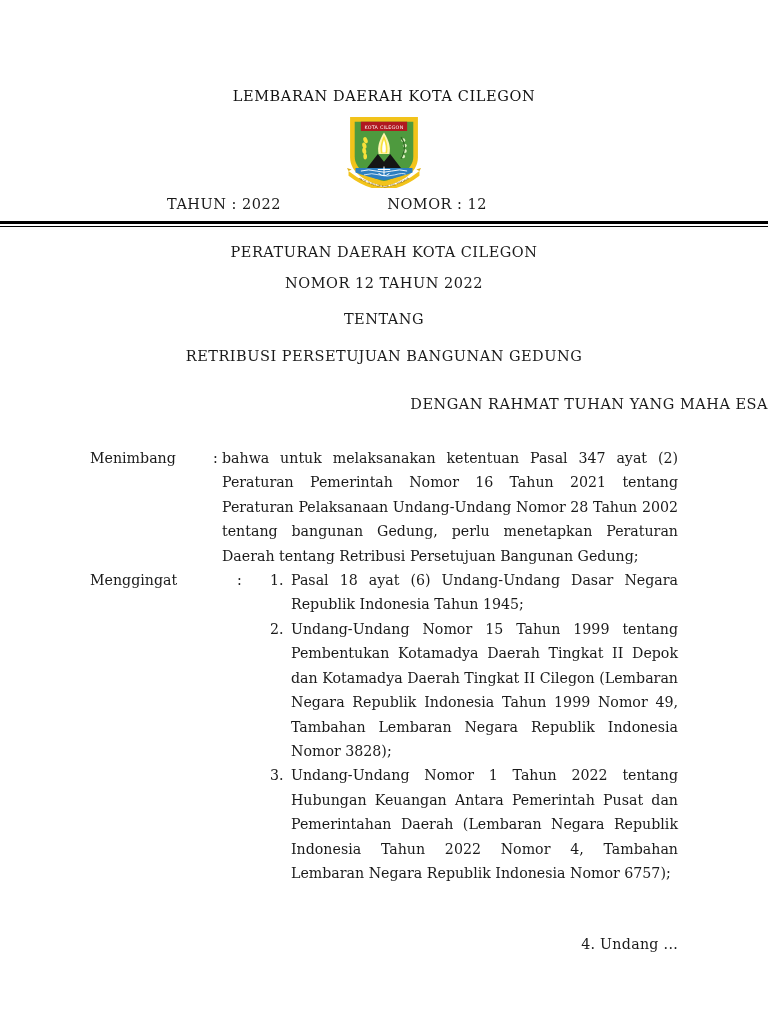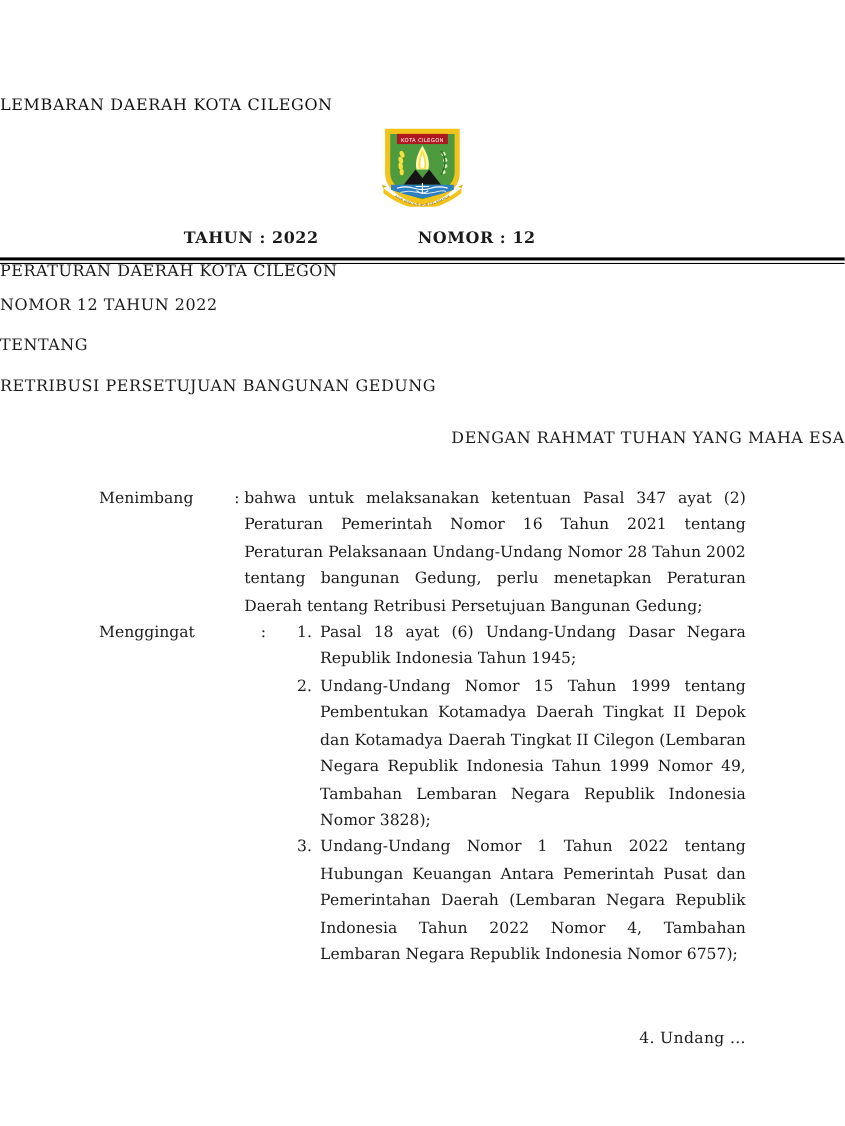--- a/index.html
+++ b/index.html
@@ -19,20 +19,21 @@
   .page {
     position: relative;
     width: 768px;
     height: 1024px;
     box-sizing: border-box;
   }
 
   
   .masthead {
     padding-top: 88px;
+    text-align: center;
   }
   .masthead-title {
     font-size: 14.5px;
     letter-spacing: 0.6px;
     font-family: "DejaVu Serif", "Liberation Serif", serif;
     color: #111;
     line-height: 1.2;
   }
 
   .emblem-wrap {
@@ -40,27 +41,26 @@
     display: flex;
     justify-content: center;
   }
   .emblem {
     width: 78px;
     height: 74px;
     display: block;
   }
 
   .year-number-row {
-    margin-top: 20px;
+    margin-top: 8px;
     width: 654px;
     display: flex;
     justify-content: center;
     font-size: 14.5px;
     letter-spacing: 0.5px;
-    font-weight: bold;
   }
   .year-number-inner {
     width: 320px;
     display: flex;
     justify-content: space-between;
   }
 
   
   .rule-block {
     margin-top: 9px;
@@ -77,21 +77,22 @@
     width: 100%;
   }
   .rule-thin {
     height: 1px;
     background: #000;
     width: 100%;
   }
 
   
   .title-block {
-    text-align: left;
+    text-align: center;
+    margin-top: 18px;
     font-size: 14.5px;
     letter-spacing: 0.5px;
   }
   .title-block .tline {
     line-height: 1.0;
     margin-bottom: 16px;
   }
   .title-block .tline.gap-lg {
     margin-bottom: 22px;
   }

